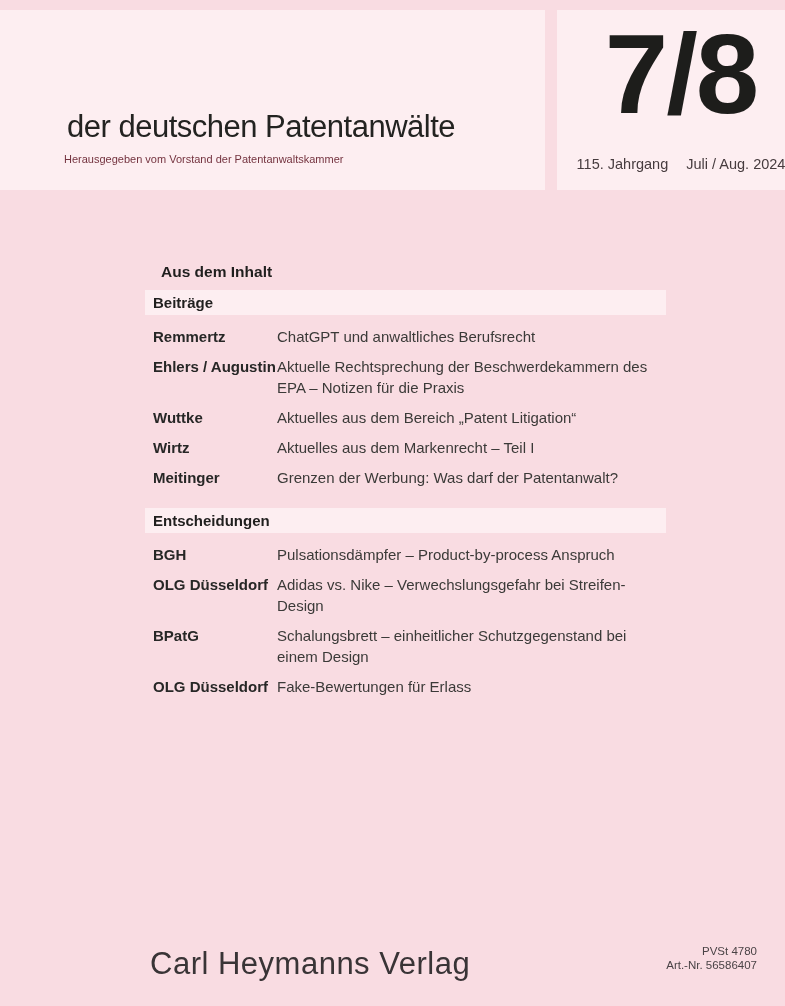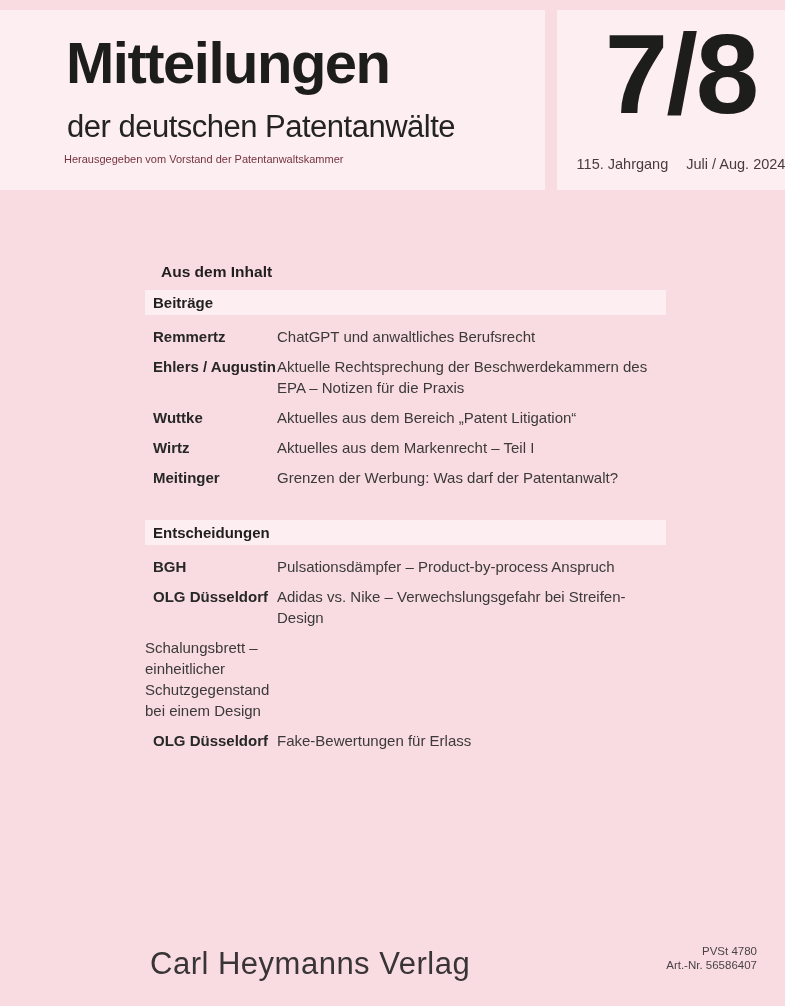--- a/index.html
+++ b/index.html
@@ -40,21 +40,21 @@
     display:flex;justify-content:center;gap:18px;
     font-size:14.5px;color:#463b3e;white-space:nowrap;
   }
   
   .toc-heading{
     position:absolute;left:153px;top:255px;margin:8px;
     font-size:15.5px;font-weight:bold;color:#201f1e;
   }
   .toc{position:absolute;left:145px;top:290px;width:521px;}
   .section{margin:0 0 16px 0;}
-  .section + .section{margin-top:32px;}
+  .section + .section{margin-top:20px;}
   .band{
     background:#fdeef1;
     padding:4px 0 4px 8px;
     font-size:15px;font-weight:bold;color:#201f1e;
     margin-bottom:11px;
   }
   .row{
     display:grid;grid-template-columns:132px 1fr;
     margin-bottom:9px;
   }
@@ -76,21 +76,20 @@
     text-align:right;font-size:11.5px;color:#4a4346;line-height:1.2;
   }
 </style>
 </head>
 <body>
 
 <div id="page">
 
   <header>
     <div class="panel panel-left">
-      <div class="mag-title">Mitteilungen</div>
       <div class="mag-subtitle">der deutschen Patentanwälte</div>
       <div class="mag-publisher">Herausgegeben vom Vorstand der Patentanwaltskammer</div>
     </div>
     <div class="panel panel-right">
       <div class="issue-number">7/8</div>
       <div class="issue-meta">
         <span>115. Jahrgang</span>
         <span>Juli / Aug. 2024</span>
       </div>
     </div>
@@ -130,20 +129,21 @@
 
       <div class="row">
         <div class="author">BGH</div>
         <div class="titletext">Pulsationsdämpfer – Product-by-process Anspruch</div>
       </div>
       <div class="row">
         <div class="author">OLG Düsseldorf</div>
         <div class="titletext">Adidas vs. Nike – Verwechslungsgefahr bei Streifen-Design</div>
       </div>
       <div class="row">
+        <div class="author">BPatG</div>
         <div class="titletext">Schalungsbrett – einheitlicher Schutzgegenstand bei einem Design</div>
       </div>
       <div class="row">
         <div class="author">OLG Düsseldorf</div>
         <div class="titletext">Fake-Bewertungen für Erlass</div>
       </div>
     </section>
 
   </main>
 

